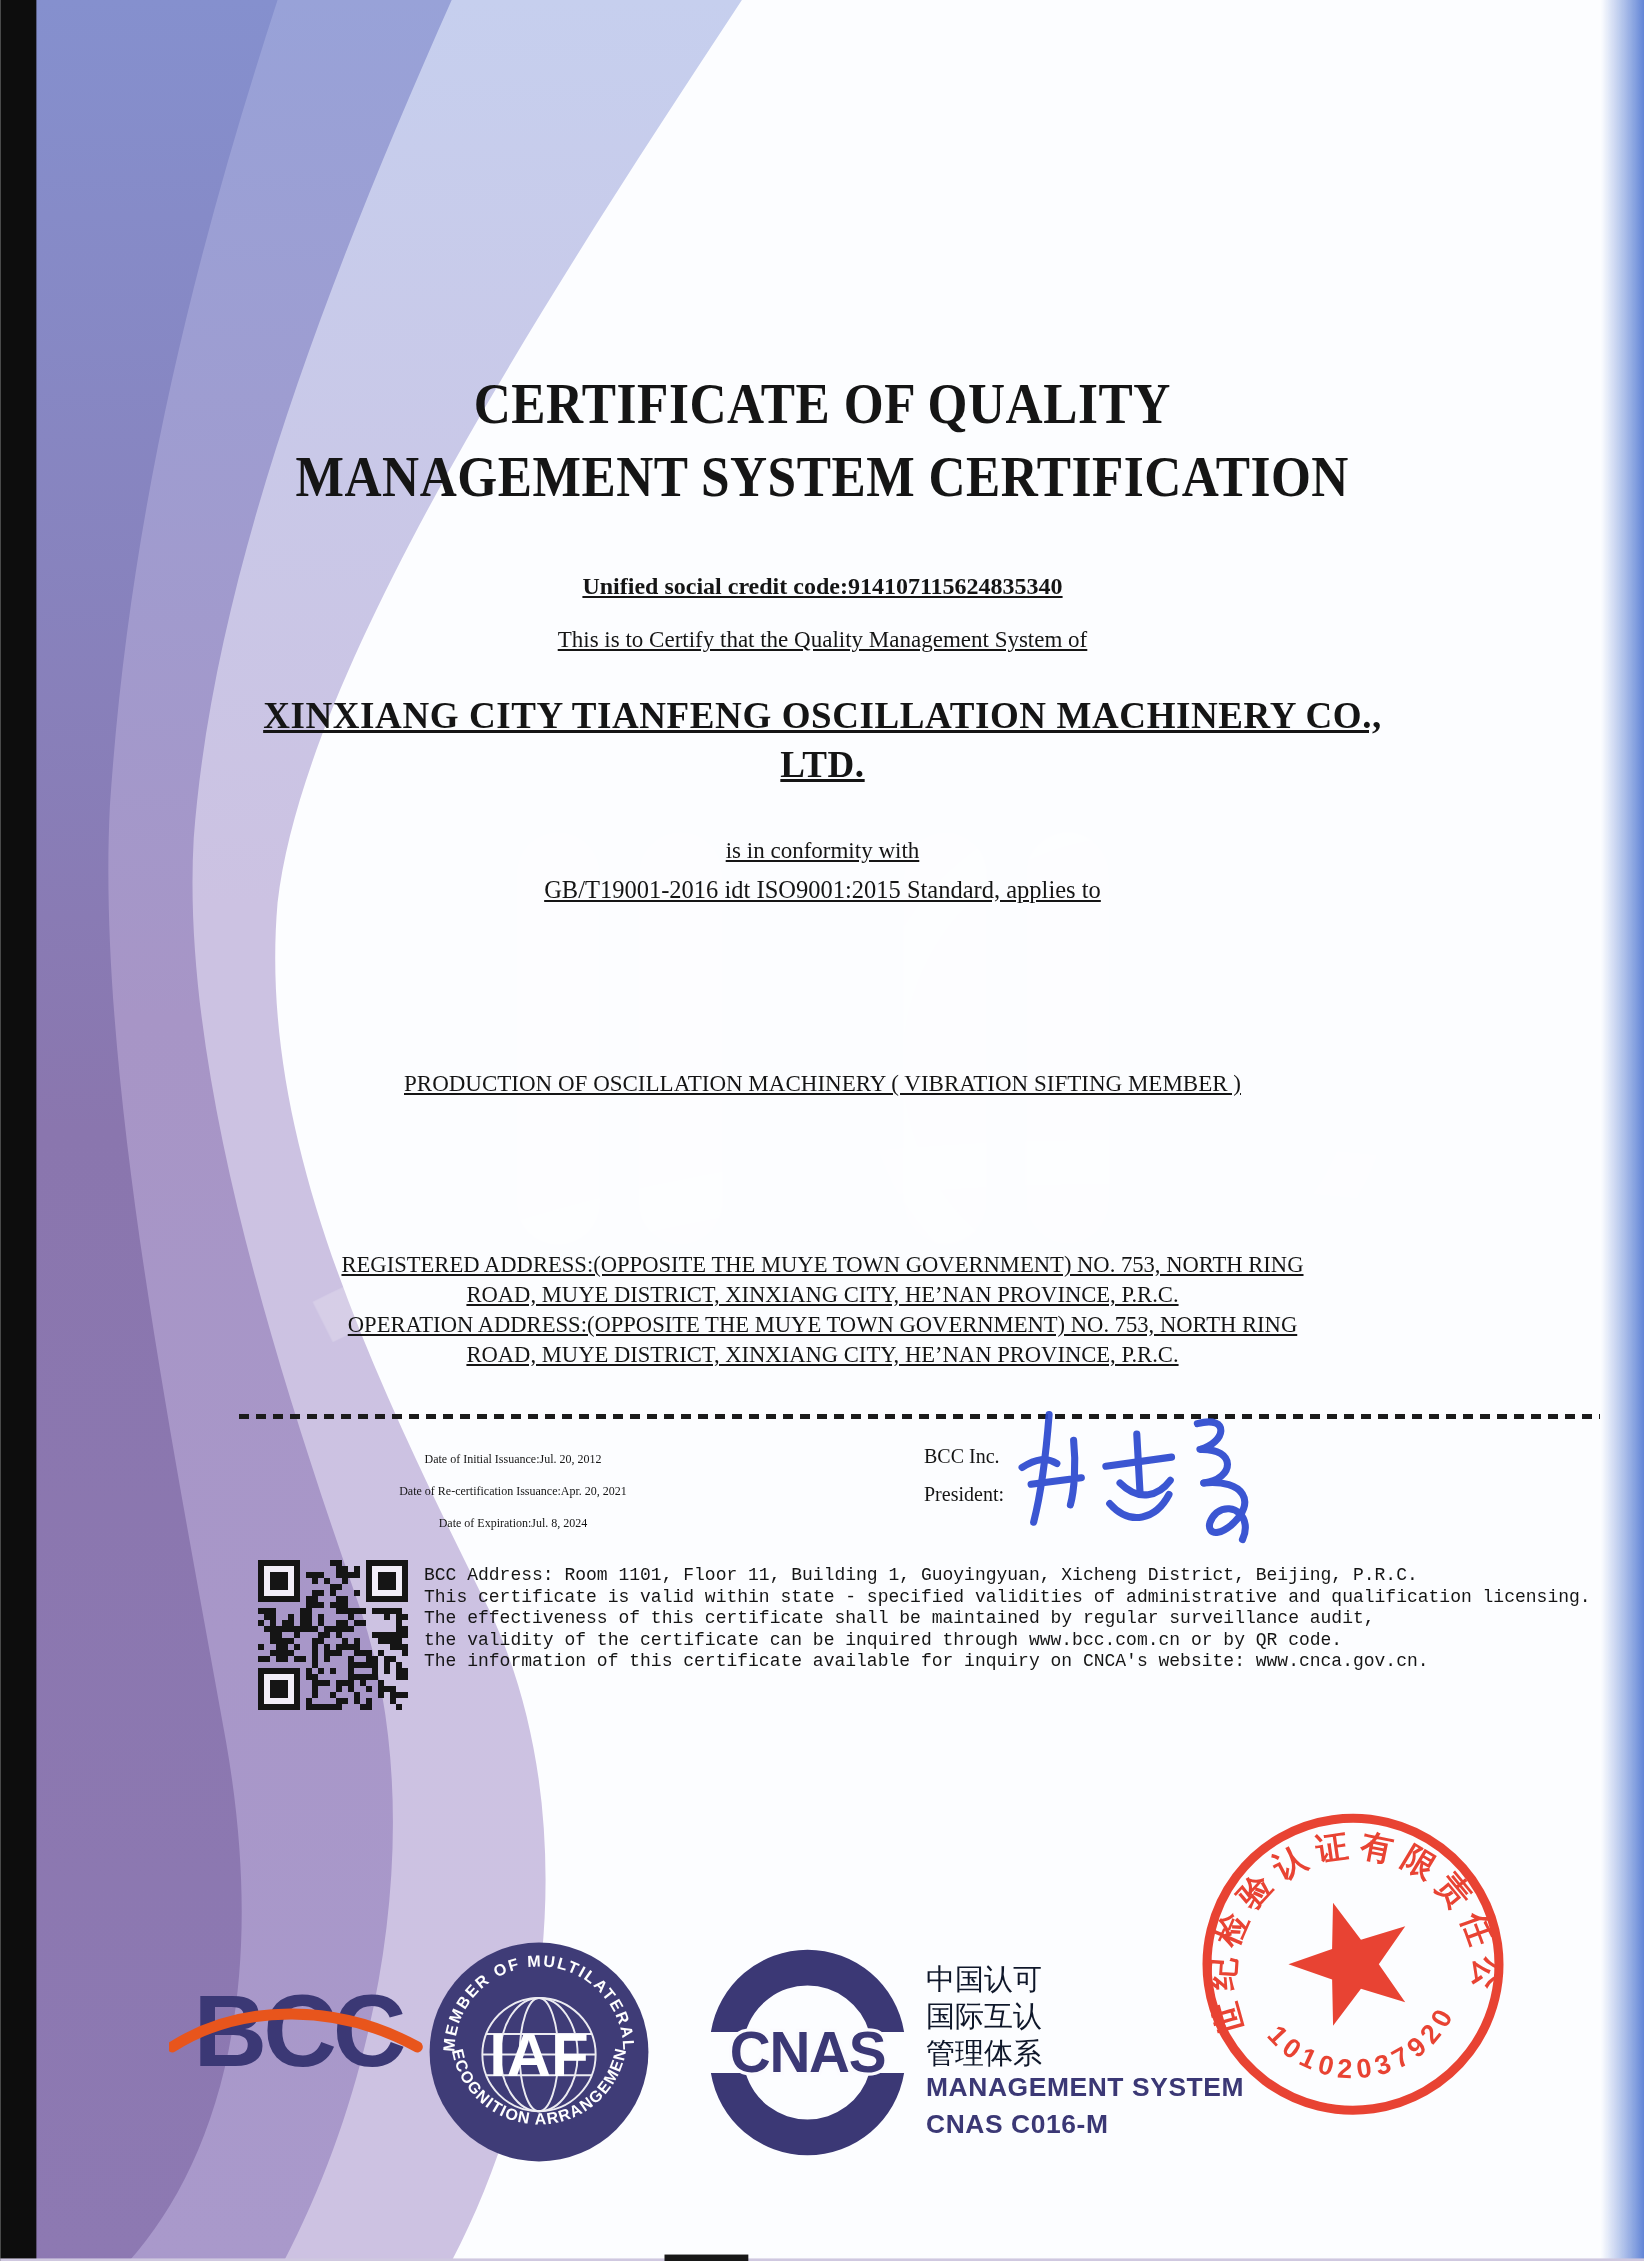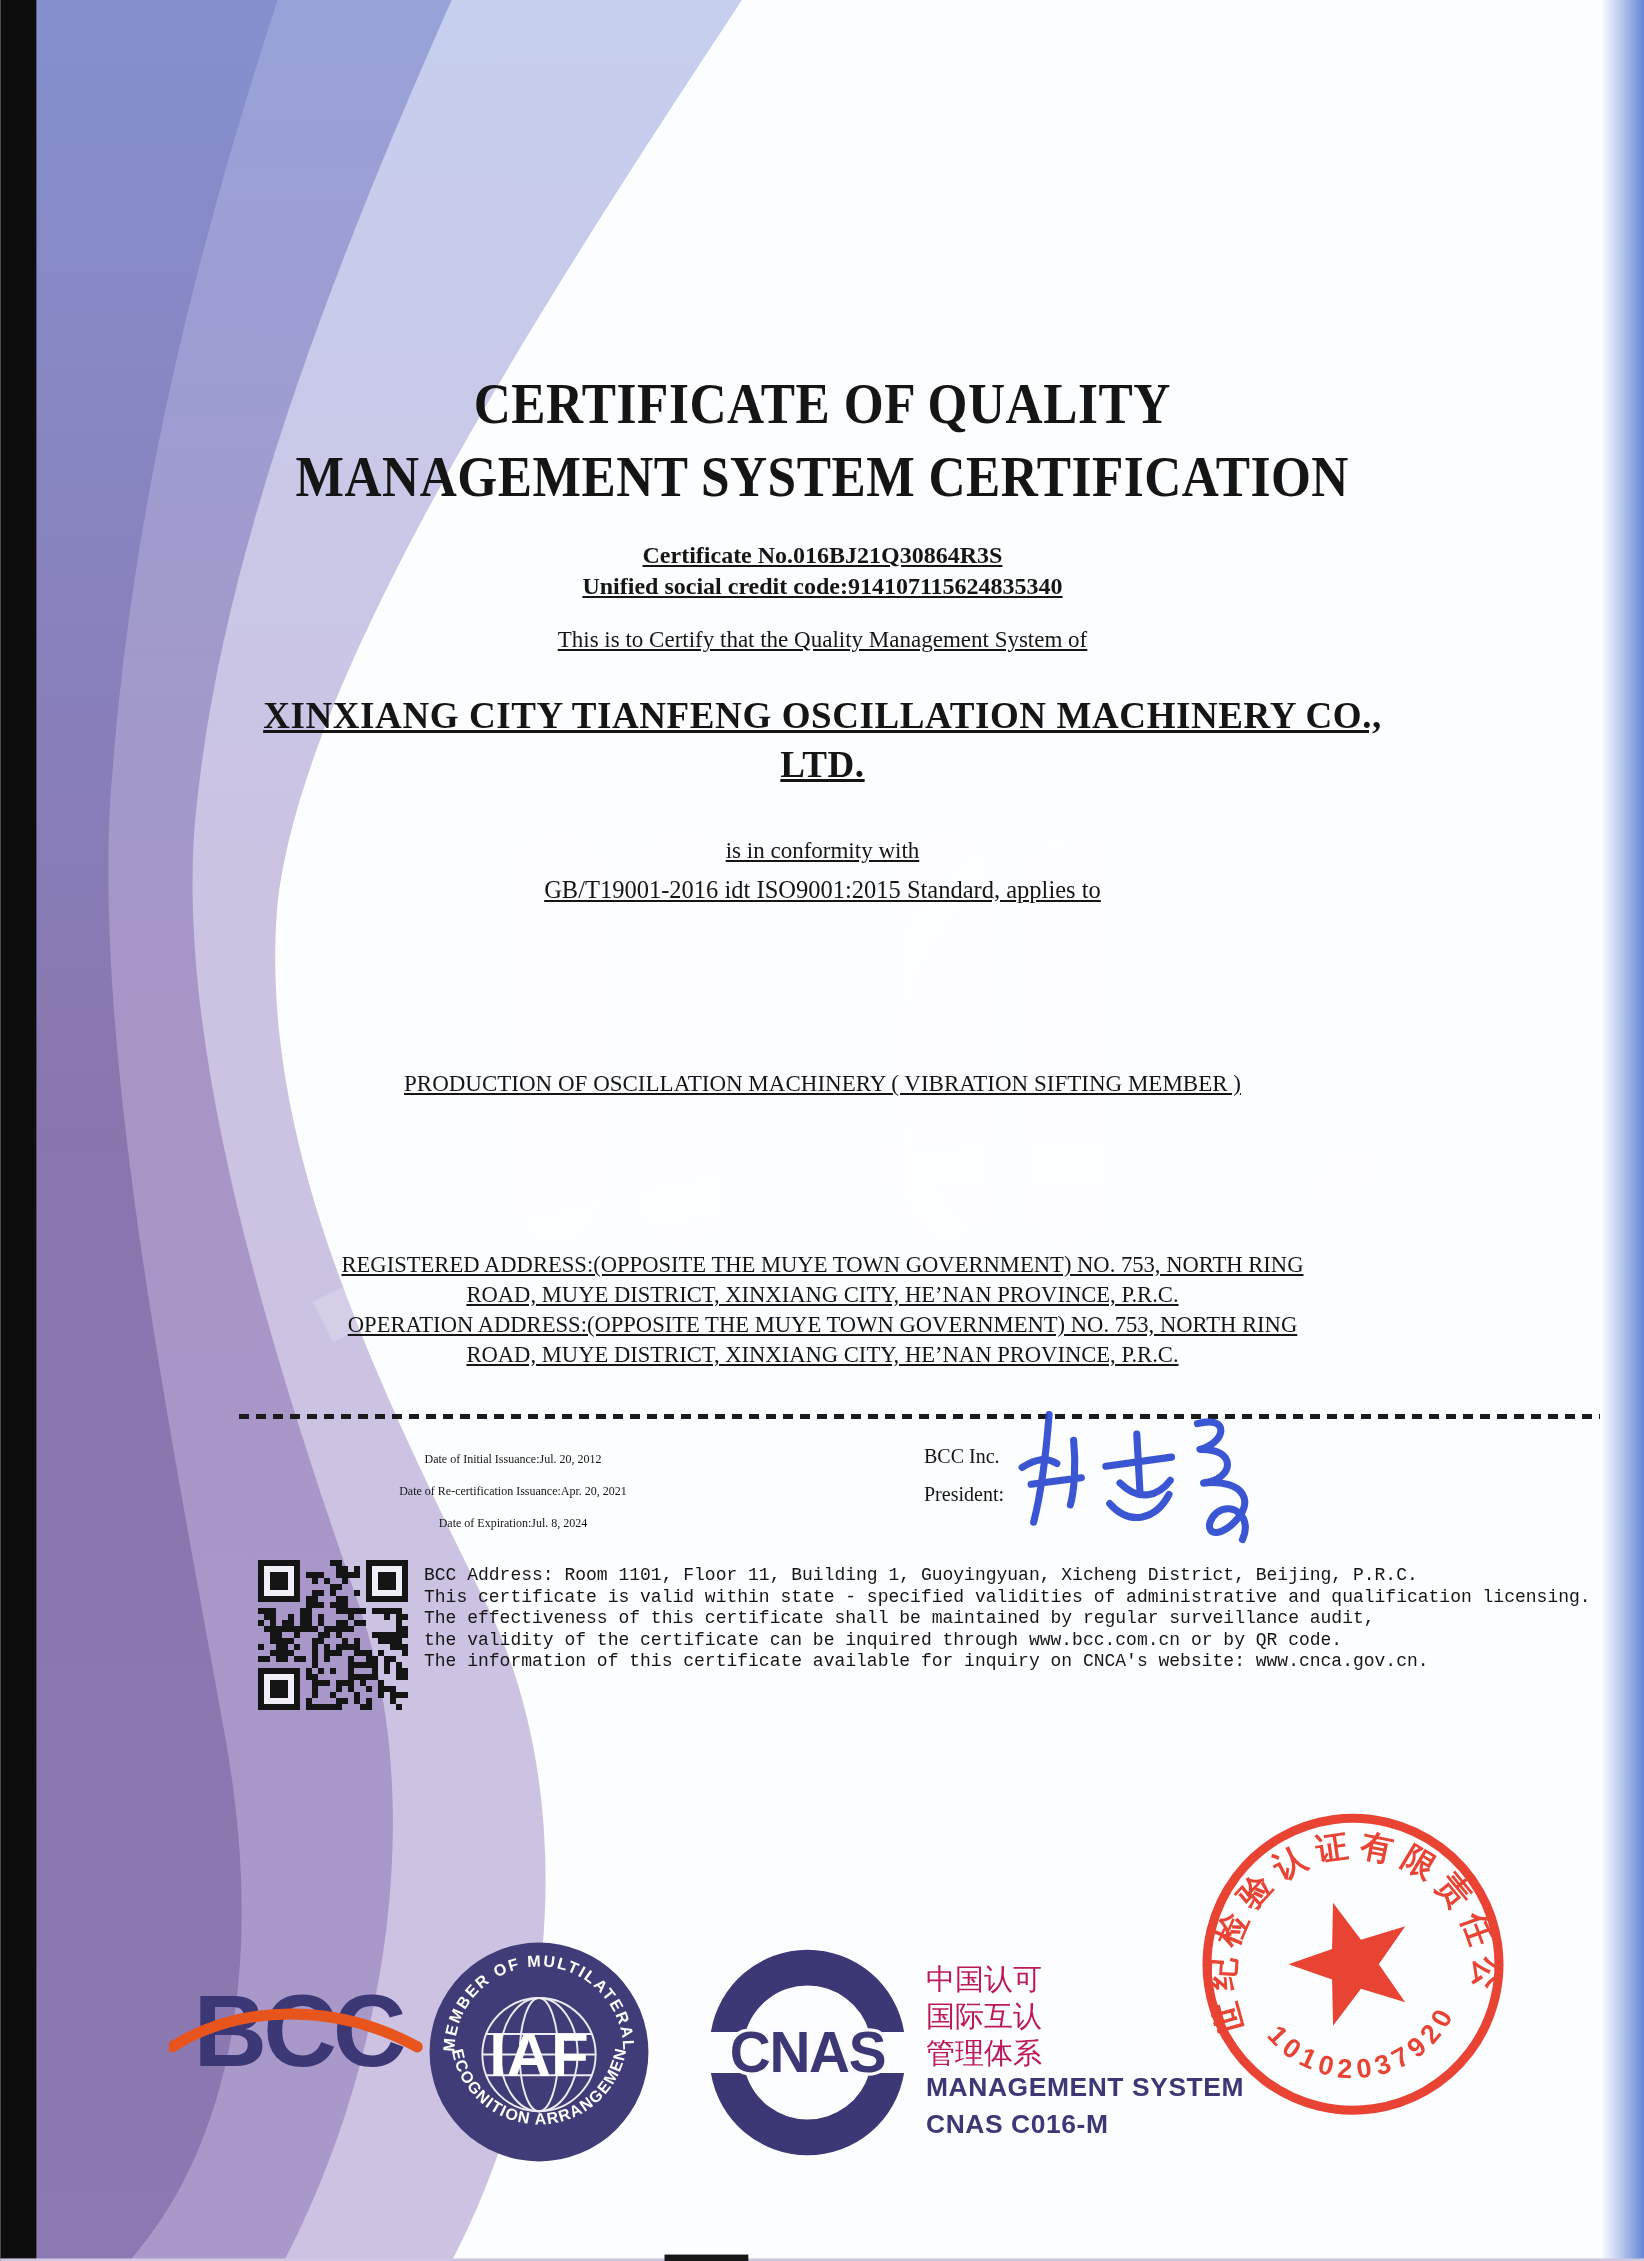--- a/index.html
+++ b/index.html
@@ -12,21 +12,21 @@
   .meta-line{font-weight:bold;font-size:24px;}
   .body-line{font-size:23px;}
   .standard-line{font-size:24.5px;}
   .company-line{font-weight:bold;font-size:37px;letter-spacing:0.6px;}
   .scope-line{font-size:23px;letter-spacing:0px;}
   .addr-line{font-size:22.6px;line-height:30px;}
   .sep{height:4.5px;background:repeating-linear-gradient(90deg,#1b1b1b 0 10.3px,transparent 10.3px 17px);}
   .date-line{font-size:12px;line-height:32px;text-align:center;}
   .issuer-line{font-size:20px;}
   .fine-line{font-size:18px;line-height:21.6px;white-space:nowrap;}
-  .cjk-col div{font-size:29px;line-height:37px;color:#be185d;font-family:"DejaVu Sans","Liberation Sans",sans-serif;}
+  .cjk-col div{font-size:29px;line-height:37px;color:#0f172a;font-family:"DejaVu Sans","Liberation Sans",sans-serif;}
   .ms-line{font-family:"Liberation Sans","DejaVu Sans",sans-serif;font-weight:bold;font-size:26.4px;color:#3b3875;letter-spacing:0.6px;}
   .sr-only{position:absolute;width:0.6px;height:0.6px;overflow:hidden;opacity:0;}
   svg text{font-family:"Liberation Sans","DejaVu Sans",sans-serif;}
 </style>
 </head>
 <body>
 
 <div class="page">
 
   <svg class="abs bg-svg" width="1645" height="2261" viewBox="0 0 2550 3506">
@@ -68,21 +68,20 @@
     <rect x="2482" y="0" width="68" height="3506" fill="url(#gRight)"></rect>
     <rect x="0" y="3502" width="2550" height="4" fill="#cfc8e0"></rect>
     <rect x="1030" y="3496" width="130" height="10" fill="#181818"></rect>
   </svg>
 
   <div class="abs center" style="top:371px;">
     <div class="title-line" style="display:inline-block;">CERTIFICATE OF QUALITY</div><br>
     <div class="title-line" style="display:inline-block;margin-top:7.7px;">MANAGEMENT SYSTEM CERTIFICATION</div>
   </div>
 
-  <div class="abs center meta-line" style="top:542px;">Certificate No.016BJ21Q30864R3S</div>
   <div class="abs center meta-line" style="top:573px;">Unified social credit code:914107115624835340</div>
 
   <div class="abs center body-line" style="top:627px;">This is to Certify that the Quality Management System of</div>
 
   <div class="abs center company-line" style="top:694px;">XINXIANG CITY TIANFENG OSCILLATION MACHINERY CO.,</div>
   <div class="abs center company-line" style="top:743px;">LTD.</div>
 
   <div class="abs center body-line" style="top:838px;">is in conformity with</div>
   <div class="abs center standard-line" style="top:876px;">GB/T19001-2016 idt ISO9001:2015 Standard, applies to</div>
 

